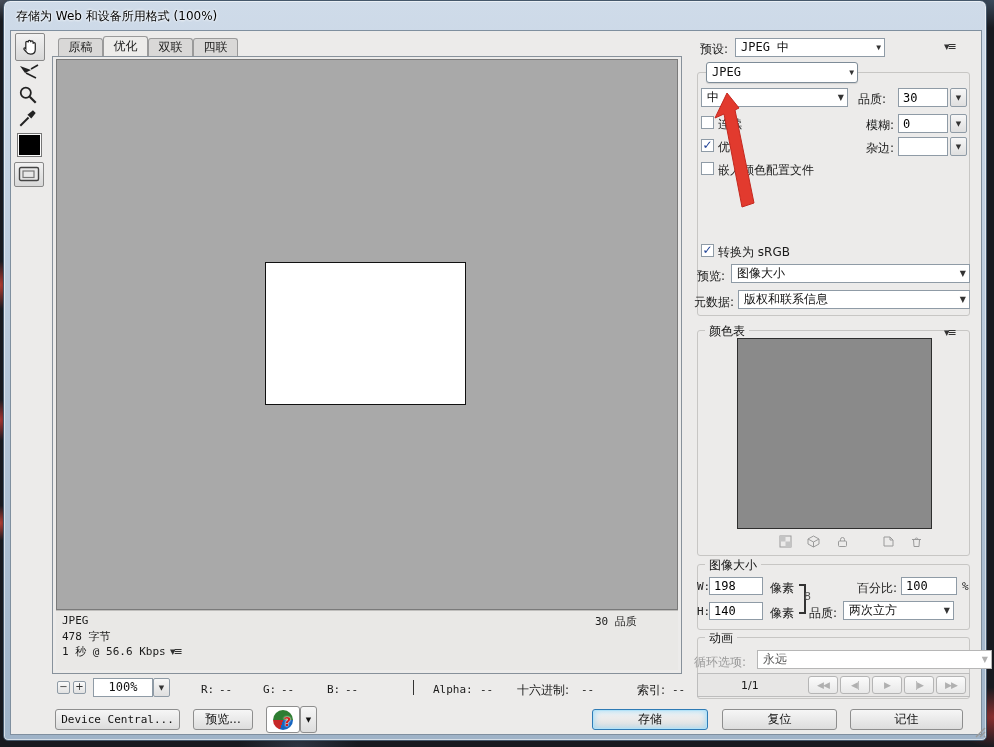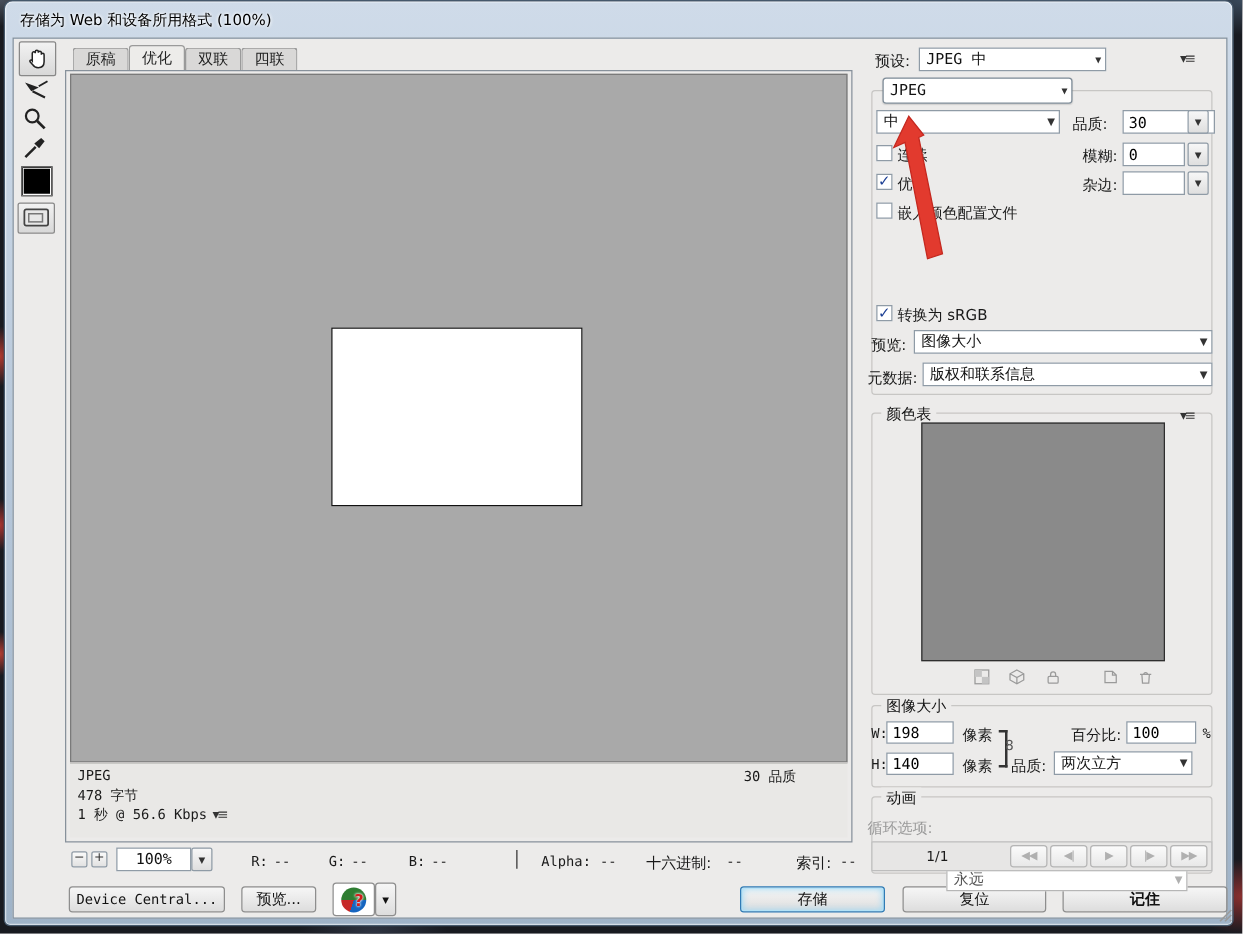--- a/index.html
+++ b/index.html
@@ -172,42 +172,42 @@
   <div class="btn mono" style="left:55px;top:709px;width:125px;font-size:11px;">Device Central...</div>
   <div class="btn" style="left:193px;top:709px;width:60px;">预览...</div>
   <div class="btn" style="left:266px;top:706px;width:34px;height:27px;background:#fff;">
     <div class="globe" style="position:relative;">
         <span class="globe-q">?</span>
       </div>
   </div>
   <div class="btn" style="left:300px;top:706px;width:17px;height:27px;font-size:7px;">▼</div>
   <div class="btn default" style="left:592px;top:709px;width:116px;">存储</div>
   <div class="btn" style="left:722px;top:709px;width:115px;">复位</div>
-  <div class="btn" style="left:850px;top:709px;width:132px;font-weight:bold;">记住</div>
+  <div class="btn" style="left:850px;top:709px;width:113px;">记住</div>
   <div class="grip">
     <svg width="12" height="11" viewBox="0 0 12 11">
       <path d="M11 1 L2 10 M11 5 L6 10 M11 9 L10 10" stroke="#9a9a9a" stroke-width="1.4"></path>
     </svg>
   </div>
 
   <span class="lbl" style="left:700px;top:41px;">预设:</span>
   <div class="combo mono" style="left:735px;top:38px;width:150px;">
     <span>JPEG 中</span><span class="arr"></span>
   </div>
   <div class="menu-icon" style="left:944px;top:40px;"></div>
 
   <div class="groupbox" style="left:697px;top:72px;width:273px;height:244px;"></div>
   <div class="combo rounded mono" style="left:706px;top:62px;width:152px;height:21px;line-height:19px;">
     <span>JPEG</span><span class="arr"></span>
   </div>
   <div class="combo" style="left:701px;top:88px;width:147px;">
     <span>中</span><span class="arr"></span>
   </div>
   <span class="lbl" style="left:858px;top:91px;">品质:</span>
-  <input class="tbox" style="left: 898px; top: 88px; width: 74px; height: 19px;" value="30">
+  <input class="tbox" style="left: 898px; top: 88px; width: 50px; height: 19px;" value="30">
   <div class="spinbtn" style="left:950px;top:88px;"></div>
 
   <div class="cboxmark" style="left:701px;top:116px;"></div>
   <span class="lbl" style="left:718px;top:116px;">连续</span>
   <span class="lbl" style="left:866px;top:117px;">模糊:</span>
   <input class="tbox" style="left: 898px; top: 114px; width: 50px; height: 19px;" value="0">
   <div class="spinbtn" style="left:950px;top:114px;"></div>
 
   <div class="cboxmark checked" style="left:701px;top:139px;"></div>
   <span class="lbl" style="left:718px;top:139px;">优化</span>
@@ -279,21 +279,21 @@
   <span class="lbl mono" style="left:962px;top:580px;">%</span>
   <span class="lbl" style="left:809px;top:605px;">品质:</span>
   <div class="combo" style="left:843px;top:601px;width:111px;">
     <span>两次立方</span><span class="arr"></span>
   </div>
 
   <div class="groupbox" style="left:697px;top:637px;width:273px;height:62px;">
     <span class="gb-label">动画</span>
   </div>
   <span class="lbl gray" style="left:694px;top:654px;">循环选项:</span>
-  <div class="combo disabled" style="left:757px;top:650px;width:193px;color:#555;margin-top:44px;">
+  <div class="combo disabled" style="left:757px;top:650px;width:235px;color:#555;">
     <span>永远</span><span class="arr"></span>
   </div>
   <div class="framebar" style="left:697px;top:673px;width:273px;height:24px;">
     <span class="lbl" style="left:43px;top:5px;font-size:11px;">1/1</span>
   </div>
   <div class="pbtn" style="left:808px;top:676px;">◀◀</div>
   <div class="pbtn" style="left:840px;top:676px;">◀|</div>
   <div class="pbtn" style="left:872px;top:676px;">▶</div>
   <div class="pbtn" style="left:904px;top:676px;">|▶</div>
   <div class="pbtn" style="left:936px;top:676px;">▶▶</div>

